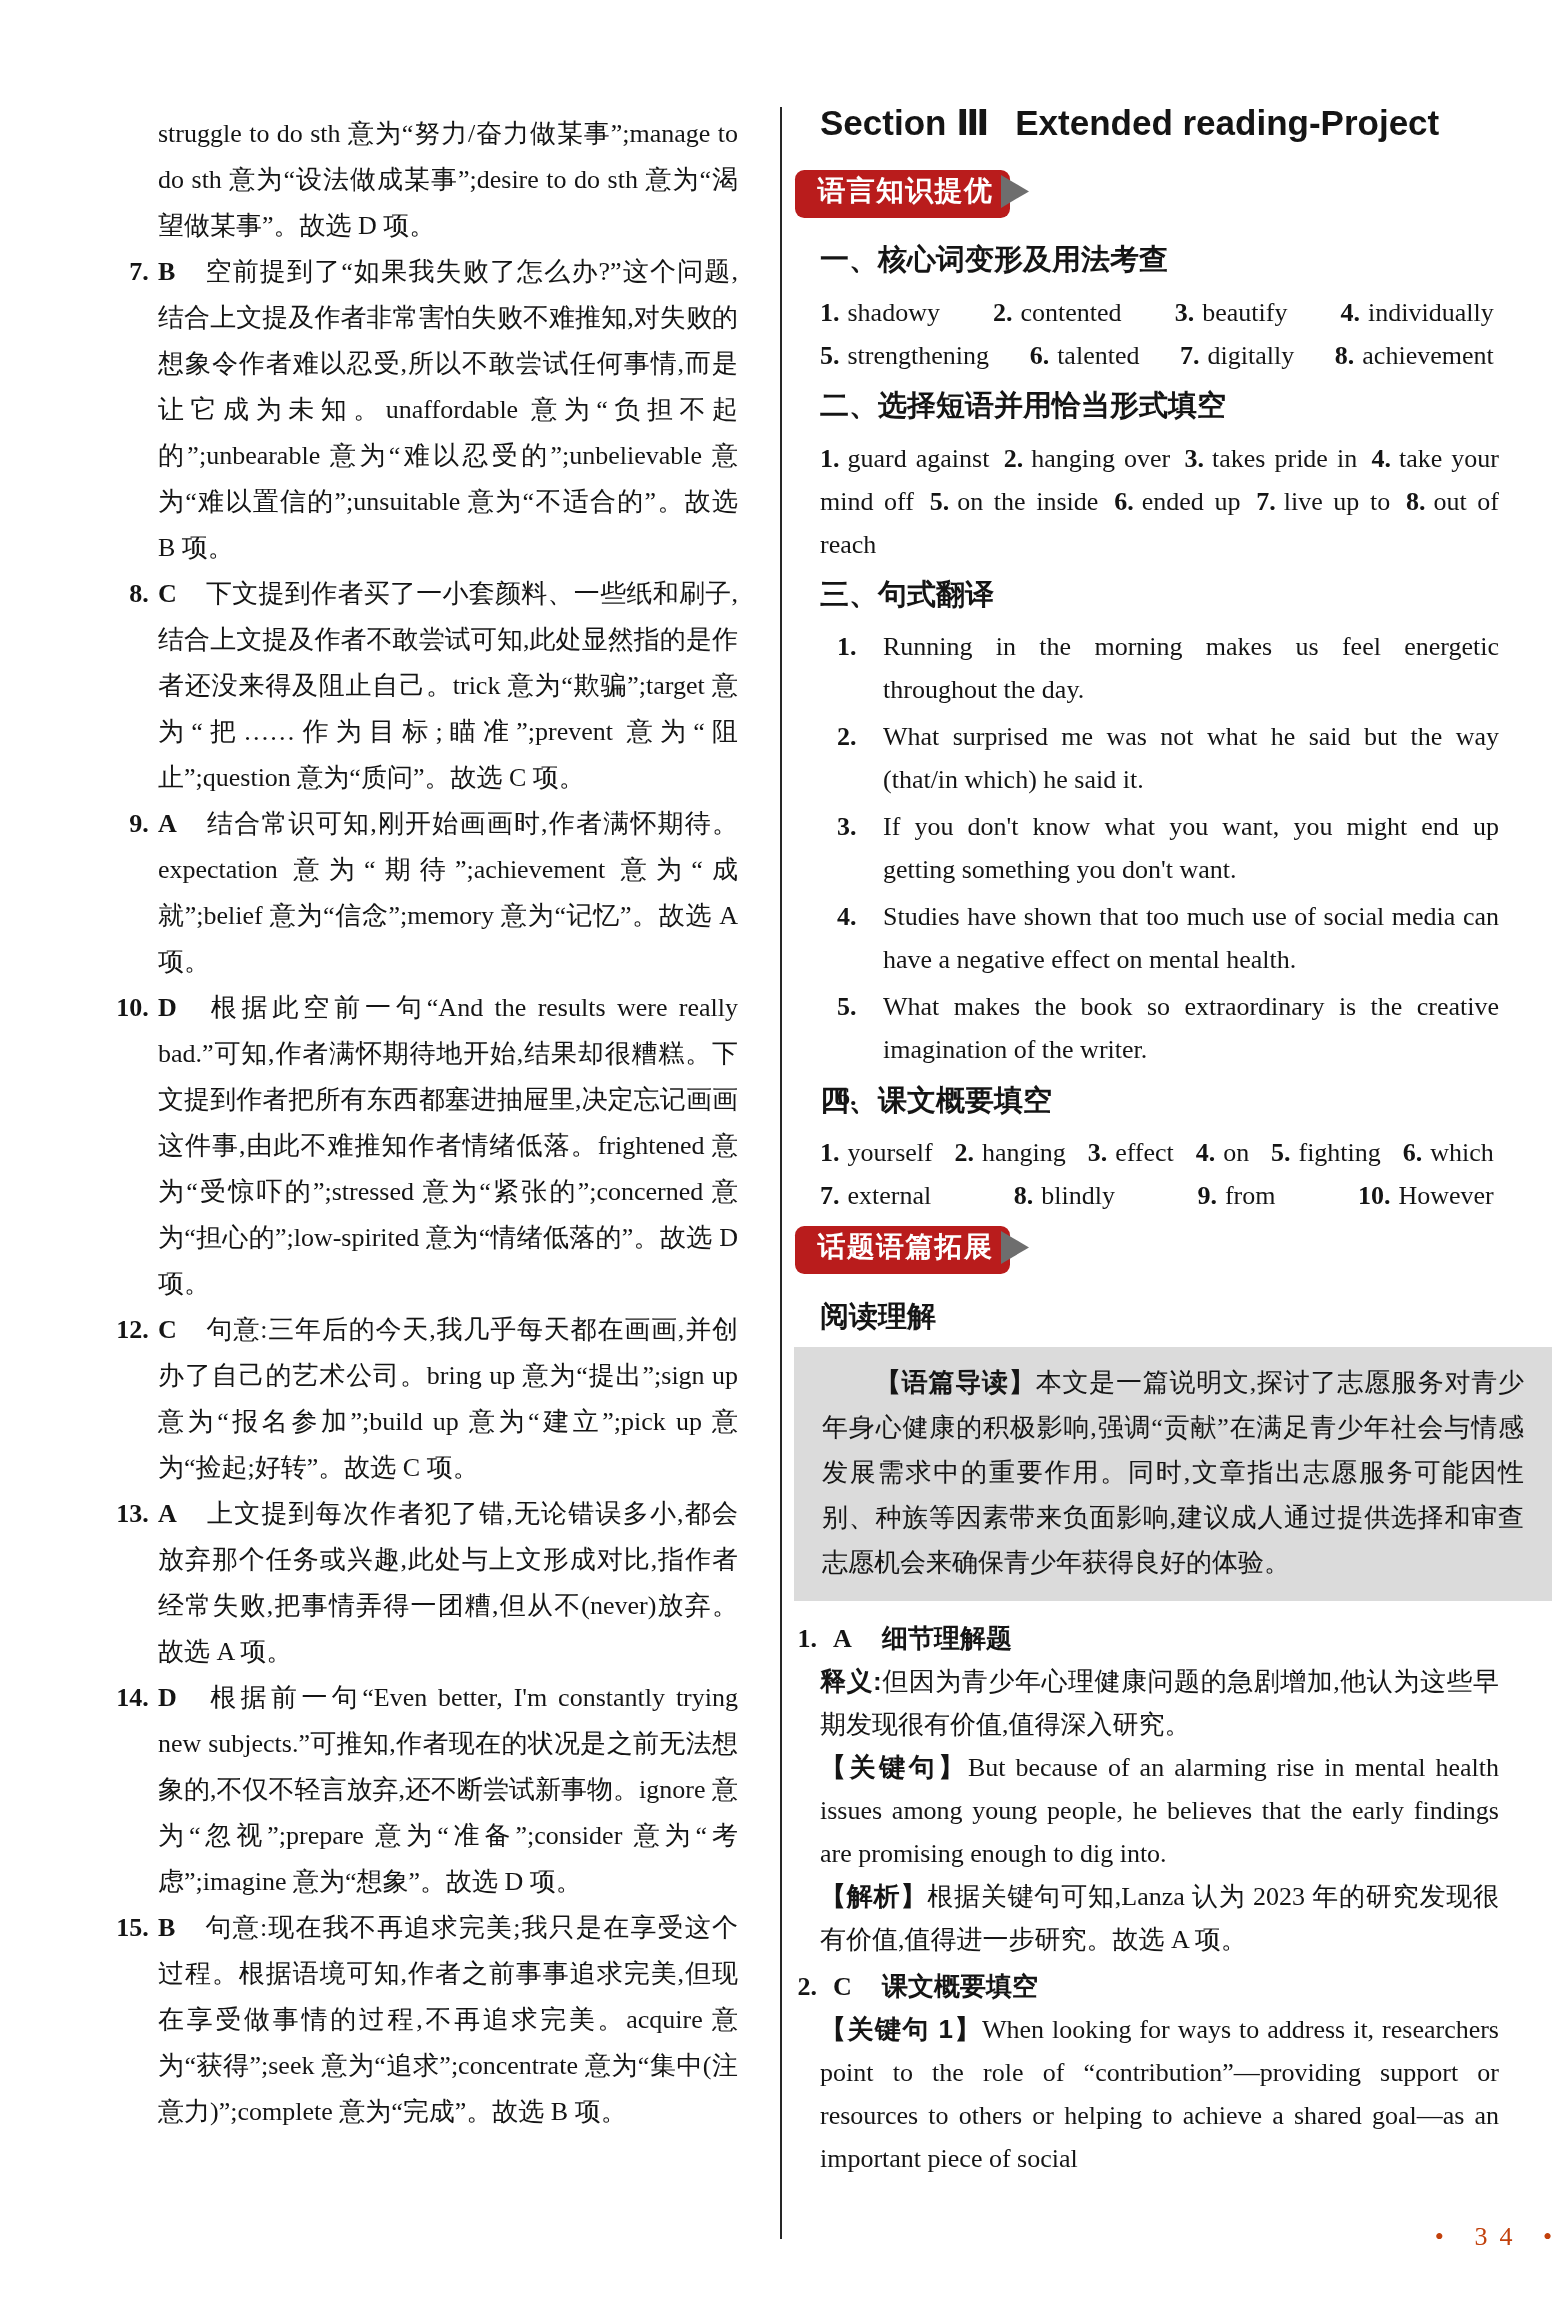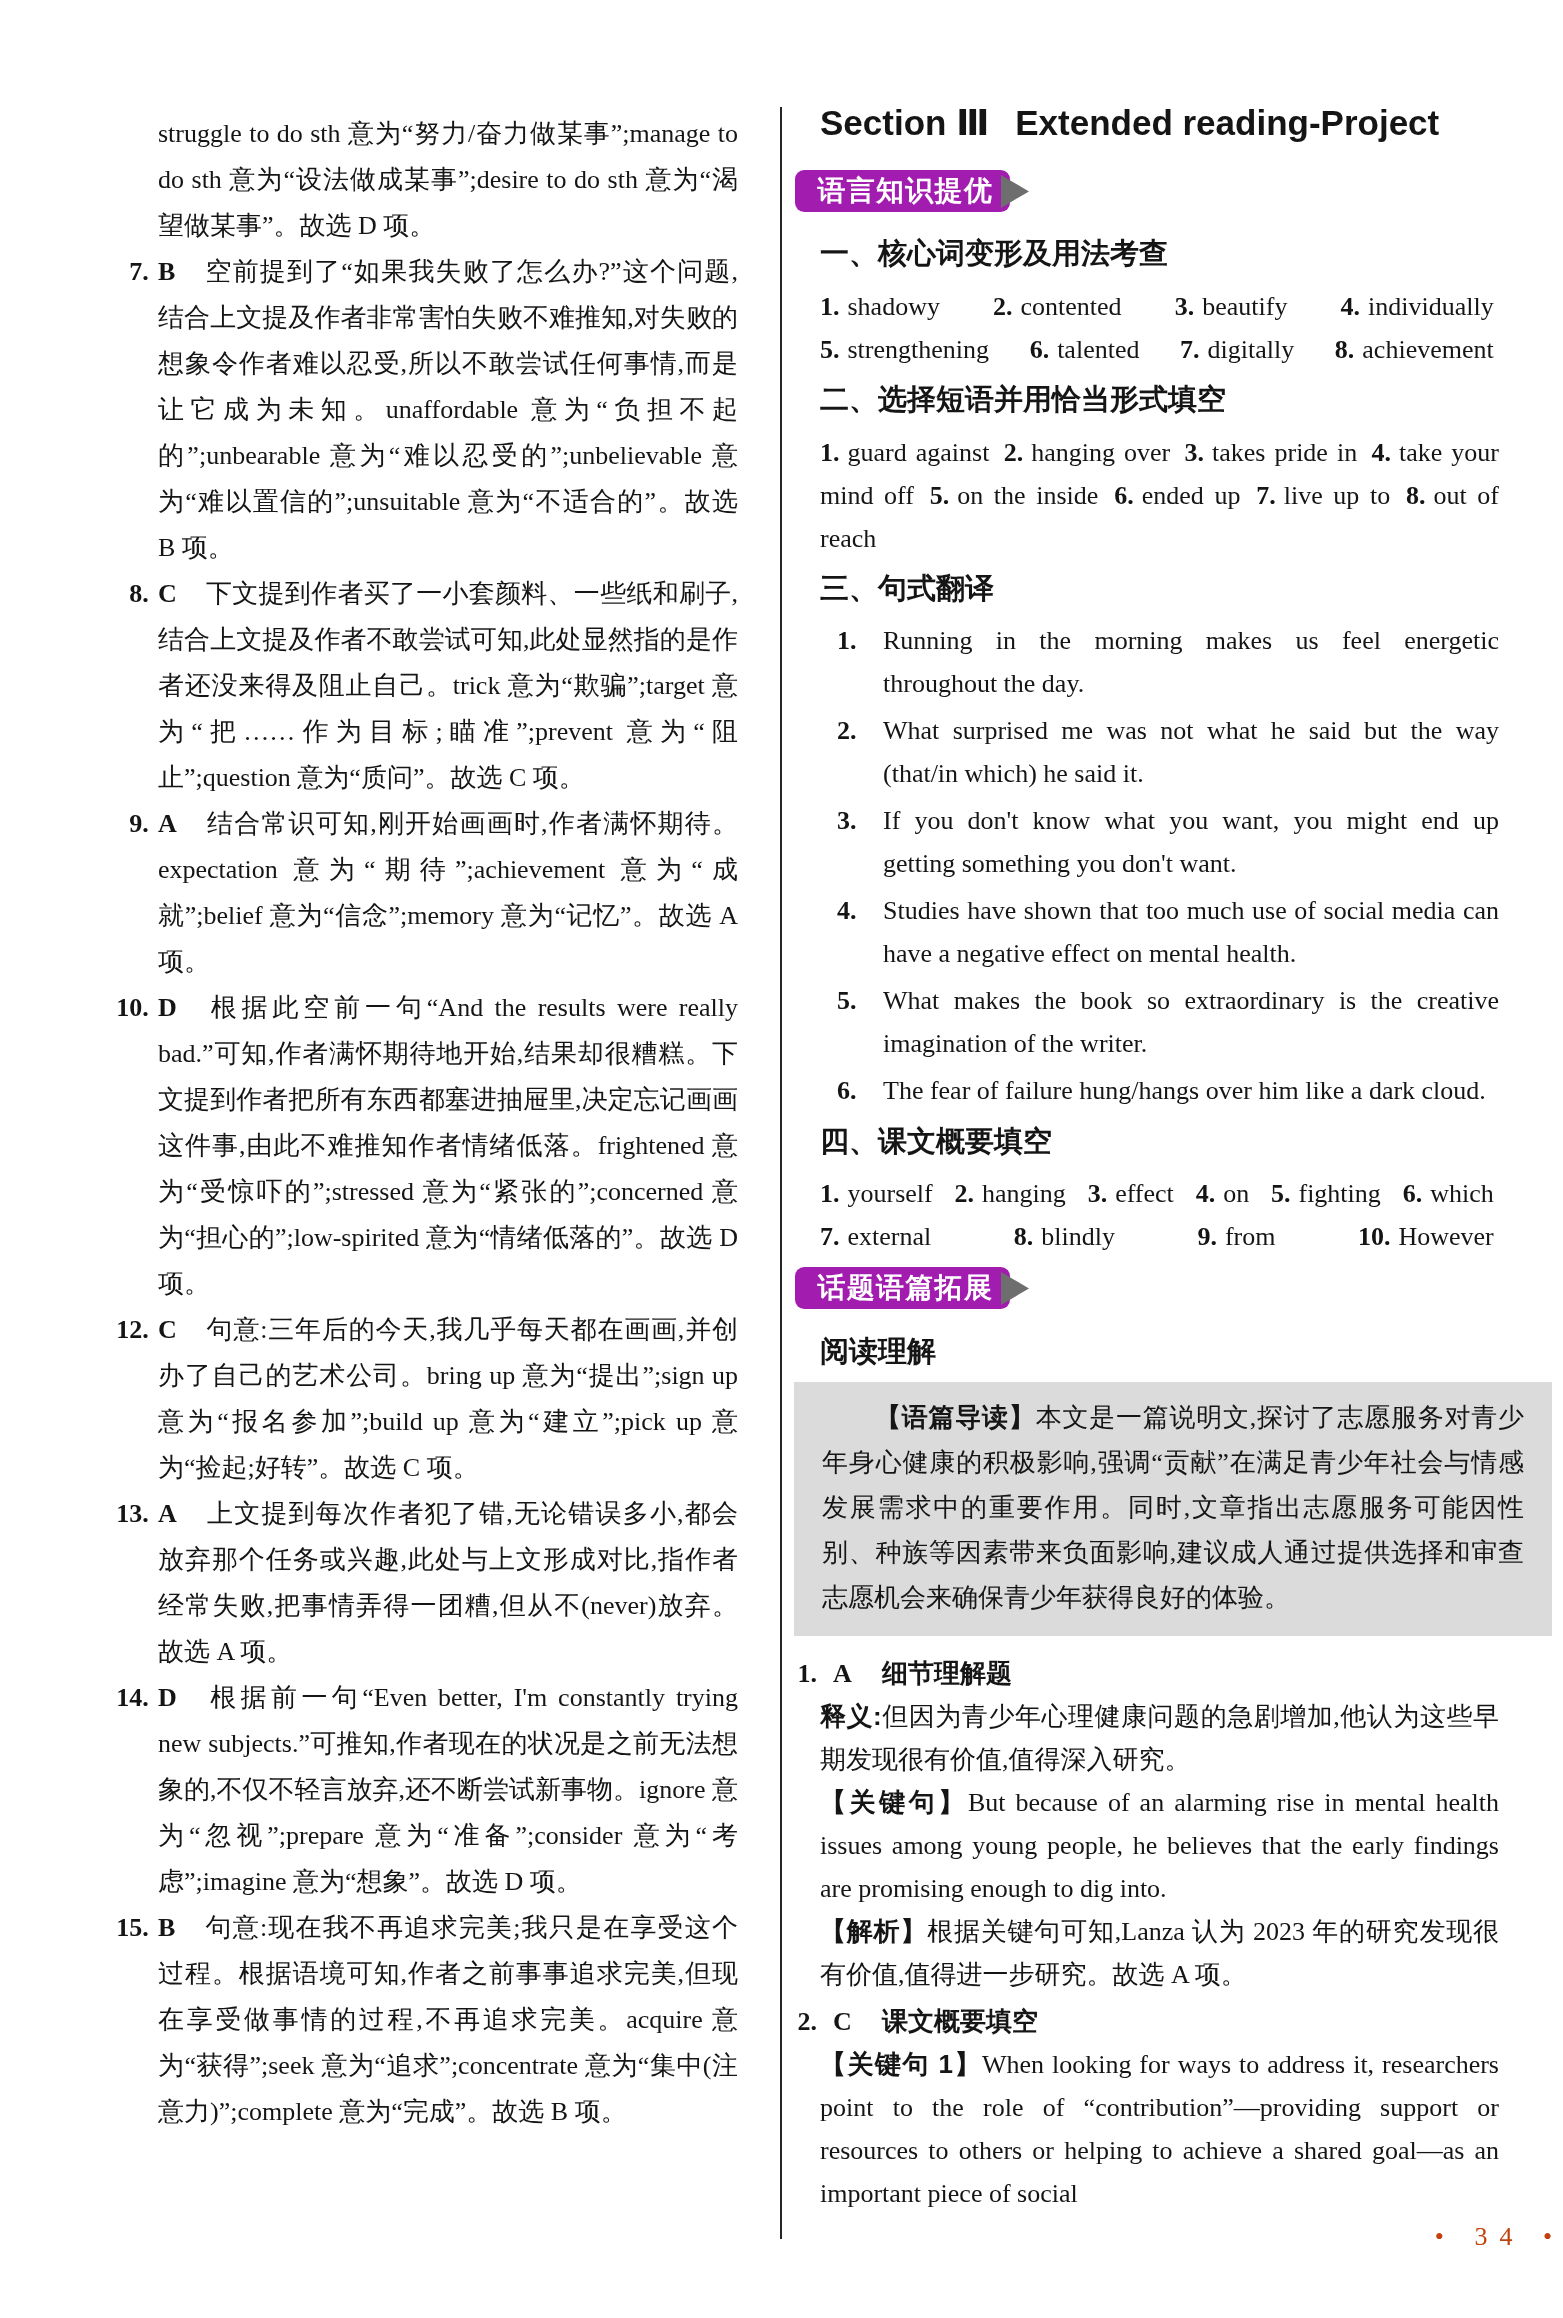--- a/index.html
+++ b/index.html
@@ -11,23 +11,23 @@
   .col-right{position:absolute;left:820px;top:103px;width:679px;}
   
   .para{font-size:26px;line-height:46px;text-align:justify;margin:0;padding-left:66px;}
   .para .n{display:inline-block;width:66px;margin-left:-66px;box-sizing:border-box;
            padding-right:9.2px;text-align:right;font-weight:700;}
   .para .a{font-weight:700;margin-right:29px;}
   
   .sec-title{font-family:"Liberation Sans","DejaVu Sans",sans-serif;font-weight:700;
              font-size:35px;text-align:left;margin:0 0 26px 0;white-space:nowrap;}
   .sec-title .t2{margin-left:26px;}
-  .badge{position:relative;display:inline-block;background:#a21caf;color:#ffffff;
+  .badge{position:relative;display:inline-block;background:#b91c1c;color:#ffffff;
          font-family:"Liberation Sans","DejaVu Sans",sans-serif;font-weight:700;
-         font-size:28px;height:42px;line-height:42px;padding:0 17px 0 22.4px;
+         font-size:28px;height:48px;line-height:42px;padding:0 17px 0 22.4px;
          border-radius:9.2px;margin:1.3px 0 13px -25px;letter-spacing:1.3px;}
   .badge::after{content:"";position:absolute;top:4.6px;left:calc(100% - 9.2px);width:28px;height:33px;
                 background:#6e6e6e;clip-path:polygon(0 0,100% 50%,0 100%);}
   .h2{font-family:"Liberation Sans","DejaVu Sans",sans-serif;font-weight:700;
       font-size:29px;margin:9.2px 0 10.5px 0;}
   .ansrow{font-size:26px;line-height:43px;text-align:justify;margin:0 0 8px 0;}
   .ansrow.stretch{text-align-last:justify;}
   .ansrow .n{font-weight:700;margin-right:8px;}
   .ansrow .ai{margin-right:5.3px;}
   .sents{margin:0 0 6.6px 0;}
@@ -97,21 +97,21 @@
       <span class="ai"><b class="n">8.</b><span>out of reach</span></span>
     </p>
 
     <div class="h2">三、句式翻译</div>
     <div class="sents">
       <div class="sent"><b class="n">1.</b><span>Running in the morning makes us feel energetic throughout the day.</span></div>
       <div class="sent"><b class="n">2.</b><span>What surprised me was not what he said but the way (that/in which) he said it.</span></div>
       <div class="sent"><b class="n">3.</b><span>If you don't know what you want, you might end up getting something you don't want.</span></div>
       <div class="sent"><b class="n">4.</b><span>Studies have shown that too much use of social media can have a negative effect on mental health.</span></div>
       <div class="sent"><b class="n">5.</b><span>What makes the book so extraordinary is the creative imagination of the writer.</span></div>
-      <div class="sent"><b class="n">6.</b><span>The fear of failure hung/hangs over him like a dark cloud.</span></div>
+      <div class="sent"><b class="n">6.</b></div>
     </div>
 
     <div class="h2">四、课文概要填空</div>
     <p class="ansrow stretch">
       <span class="ai"><b class="n">1.</b><span>yourself</span></span>
       <span class="ai"><b class="n">2.</b><span>hanging</span></span>
       <span class="ai"><b class="n">3.</b><span>effect</span></span>
       <span class="ai"><b class="n">4.</b><span>on</span></span>
       <span class="ai"><b class="n">5.</b><span>fighting</span></span>
       <span class="ai"><b class="n">6.</b><span>which</span></span>

